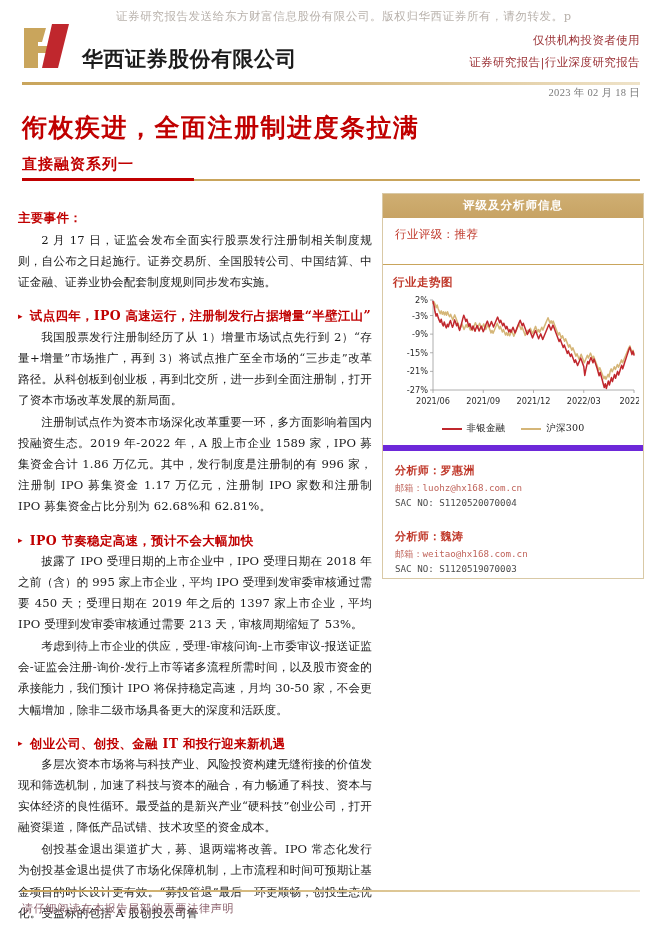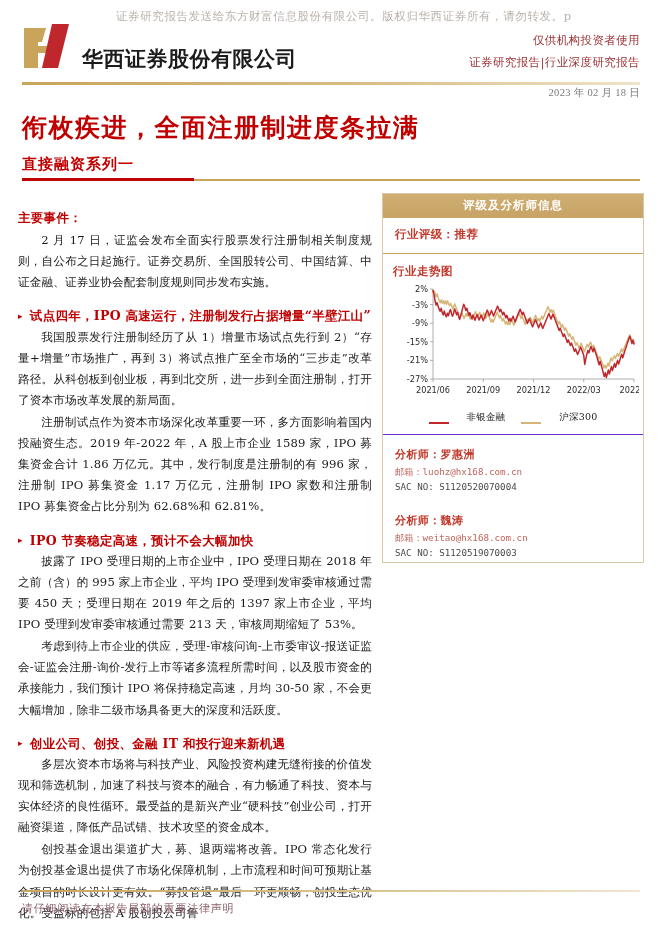--- a/index.html
+++ b/index.html
@@ -94,50 +94,50 @@
   
   .panel { border: 1px solid #d9c9a6; background: #fff; }
   .panel-title {
     background: linear-gradient(to bottom, #cfae72, #c7a364);
     color: #ffffff; text-align: center;
     font-family: "DejaVu Serif", "Liberation Serif", serif;
     font-size: 11.5px; font-weight: bold; letter-spacing: 1px;
     padding: 4px 0 5px;
   }
   .panel-row {
-    padding: 9px 12px 11px;
-    font-family: "DejaVu Serif", "Liberation Serif", serif;
-    font-size: 11.5px; font-weight: bold; color: #c0392b;
+    padding: 9px 12px 22px;
+    font-family: "DejaVu Serif", "Liberation Serif", serif;
+    font-size: 11.5px; font-weight: normal; color: #c0392b;
     letter-spacing: .4px;
     border-bottom: 1px solid #c9a55c;
   }
   .panel-sec { padding: 10px 10px 6px; }
   .panel-sec-title {
     font-family: "DejaVu Serif", "Liberation Serif", serif;
     font-size: 11.5px; font-weight: bold; color: #c0392b;
     letter-spacing: .5px; margin-bottom: 4px;
   }
 
   
   .chart-wrap { position: relative; width: 246px; height: 126px; }
   .chart-svg { display:block; }
   .chart-legend {
     display: flex; justify-content: center; align-items: center;
     gap: 16px; margin-top: 2px; padding-bottom: 4px;
   }
-  .legend-item { display:flex; align-items:flex-end; gap:18px; }
+  .legend-item { display:flex; align-items:center; gap:5px; }
   .legend-swatch { display:inline-block; width: 20px; height: 2.5px; }
   .legend-label {
     font-family: "DejaVu Serif", "Liberation Serif", serif;
     font-size: 9.5px; color: #1a1a1a; letter-spacing: .2px;
   }
 
   .analyst-block {
     padding: 12px 12px 2px;
-    border-top: 1px solid #6d28d9;
+    border-top: 6px solid #6d28d9;
   }
   .analyst-block.no-rule { border-top: none; padding-top: 16px; }
   .analyst-name {
     font-family: "DejaVu Serif", "Liberation Serif", serif;
     font-size: 11px; font-weight: bold; color: #c0392b; letter-spacing: .4px;
     margin-bottom: 2px;
   }
   .analyst-line {
     font-family: "DejaVu Sans Mono", "Liberation Mono", monospace;
     font-size: 9.2px; color: #c0655c; letter-spacing: 0px; line-height: 1.65;

